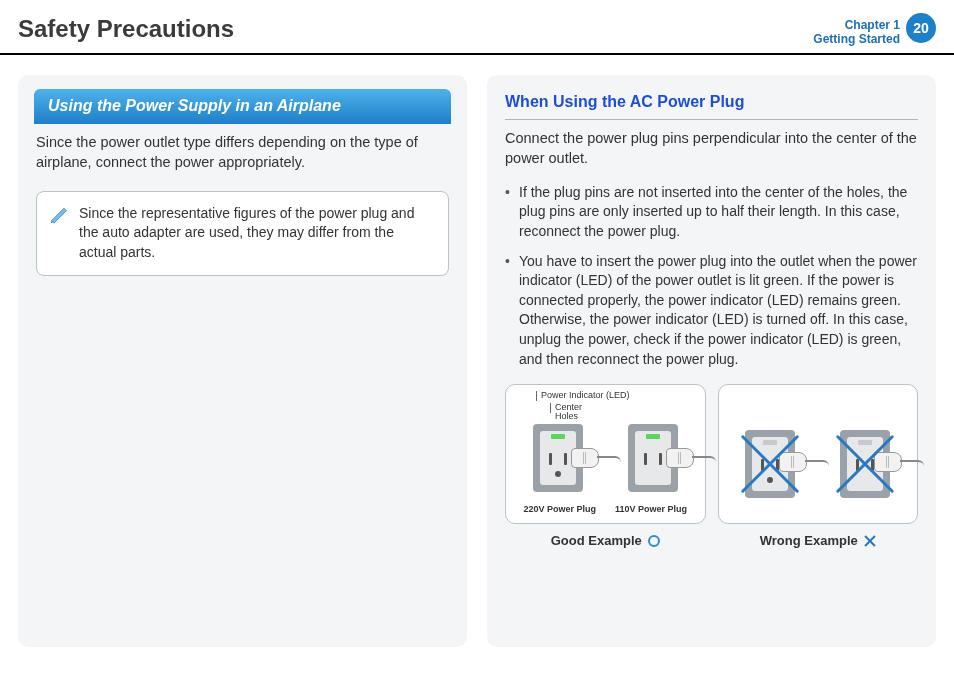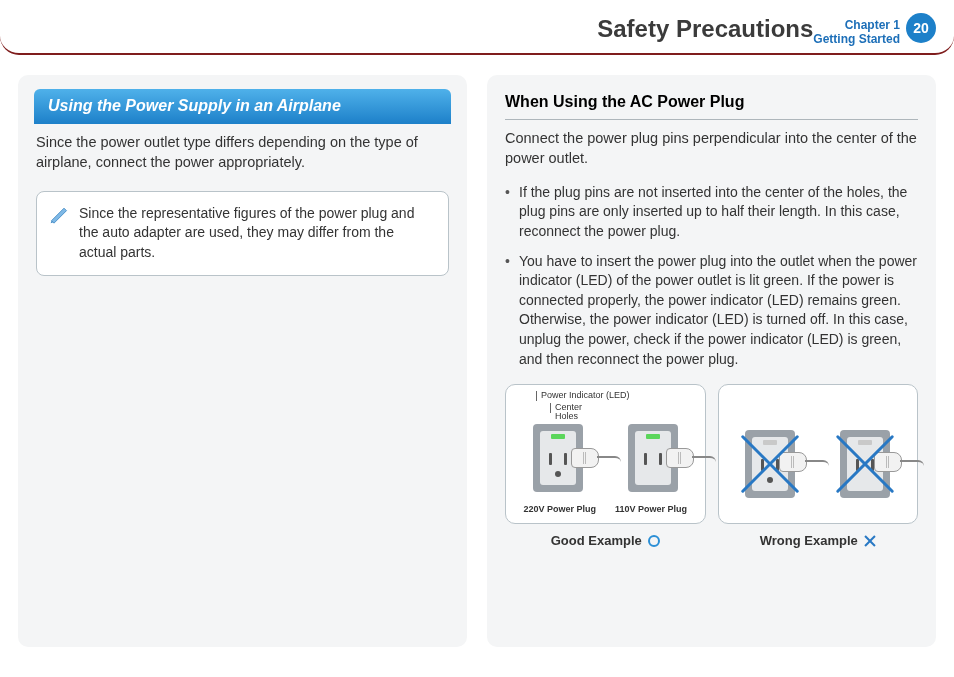--- a/index.html
+++ b/index.html
@@ -7,25 +7,24 @@
     font-family: "Myriad Pro", "Segoe UI", Arial, sans-serif;
     background: #fff;
     width: 954px;
     height: 677px;
     color: #333;
     font-size: 14px;
     line-height: 1.4;
   }
   .header {
     display: flex;
-    justify-content: flex-end;
+    justify-content: space-between;
     align-items: center;
     padding: 10px 18px 6px 18px;
-    border-bottom: 2px solid #7f1d1d;
-    border-radius: 19px;
+    border-bottom: 2px solid #000000;
   }
   .title {
     font-size: 24px;
     font-weight: 700;
     color: #3b3b3b;
   }
   .header-right {
     display: flex;
     align-items: center;
     gap: 6px;
@@ -87,21 +86,21 @@
     position: absolute;
     left: 12px;
     top: 12px;
     width: 20px; height: 20px;
   }
   .notebox .icon svg { width: 20px; height: 20px; }
   .notebox p { font-size: 14px; color: #333; }
   .subhead {
     font-weight: 700;
     font-size: 16px;
-    color: #000000;
+    color: #1d4ed8;
     padding-bottom: 6px;
     border-bottom: 1px solid #aeb6bb;
     margin-bottom: 8px;
   }
   .para { font-size: 14.5px; margin-bottom: 14px; }
   ul.bullets {
     list-style: none;
     padding-left: 0;
     margin-bottom: 15px;
   }

